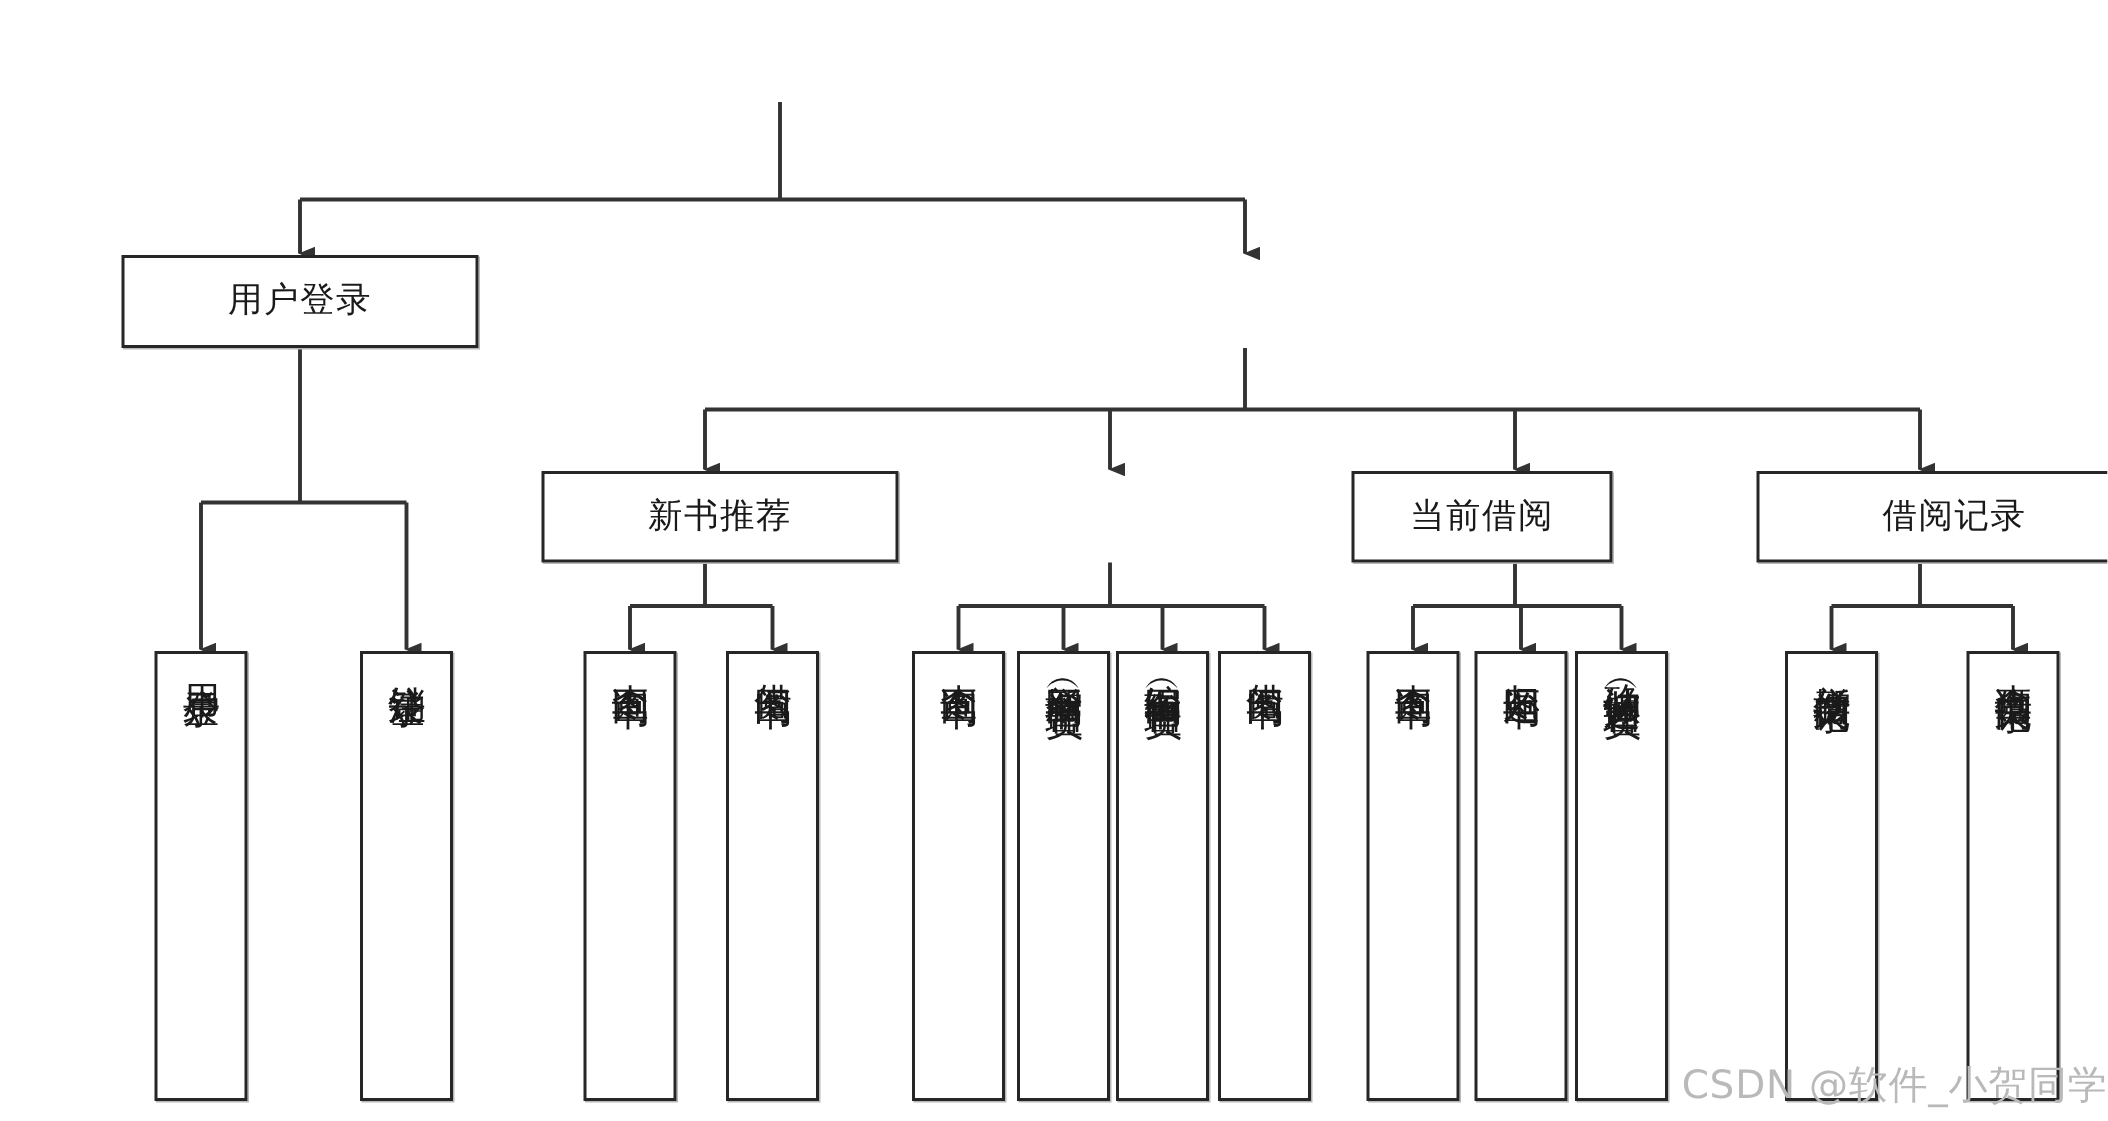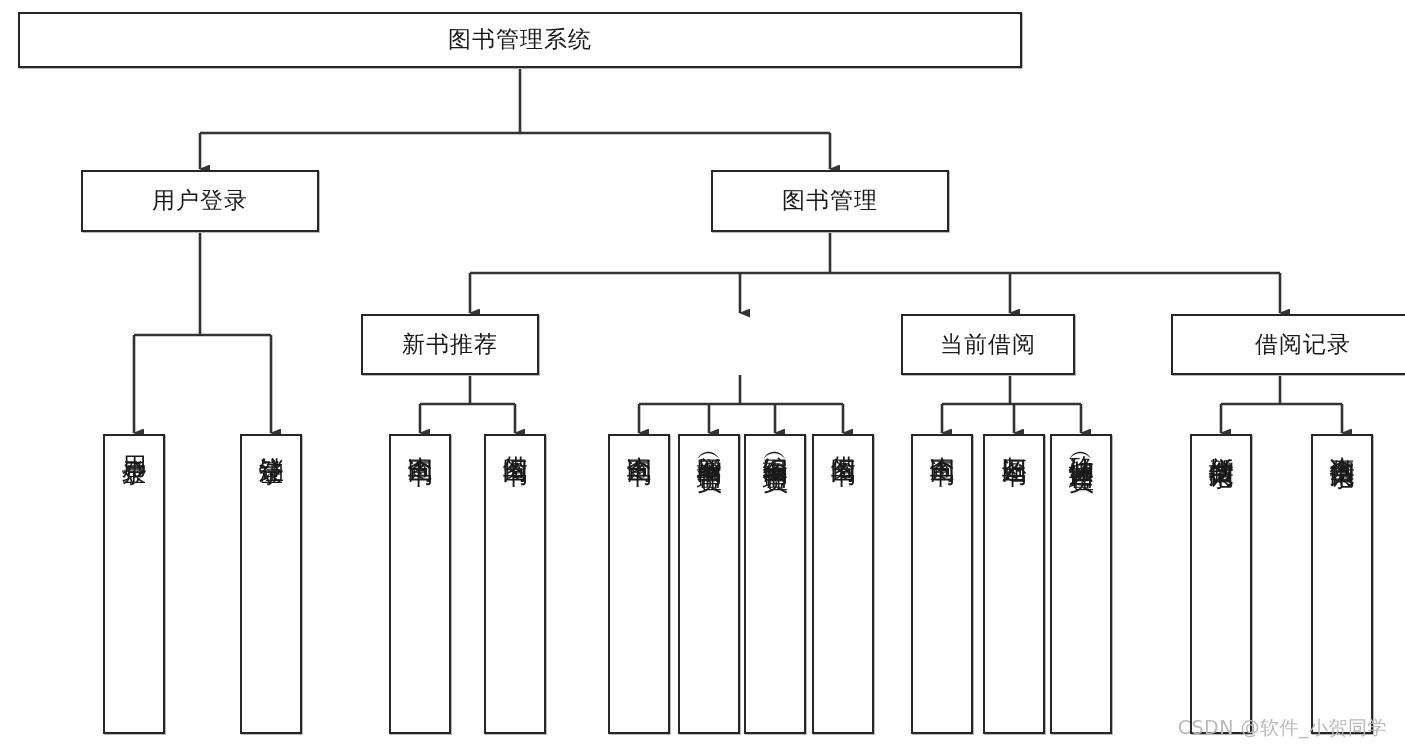--- a/index.html
+++ b/index.html
@@ -57,23 +57,23 @@
     font-size: 25px;
     line-height: 1.18;
     letter-spacing: 2px;
     white-space: nowrap;
   }
   .node-label {
     display: block;
   }
   .watermark {
     position: absolute;
-    right: 18px;
+    right: 0;
     bottom: 6px;
-    font-size: 19px;
+    font-size: 26px;
     color: #b9b9b9;
     letter-spacing: 0.5px;
     white-space: nowrap;
   }
 </style>
 </head>
 <body>
 
 <div id="diagram-root">
 
@@ -113,32 +113,26 @@
         <path d="M942,404 L942,433" marker-end="url(#arrowhead)"></path>
         <path d="M1014,404 L1014,433" marker-end="url(#arrowhead)"></path>
         <path d="M1081,404 L1081,433" marker-end="url(#arrowhead)"></path>
         <path d="M1280,375 L1280,404"></path>
         <path d="M1221,404 L1342,404"></path>
         <path d="M1221,404 L1221,433" marker-end="url(#arrowhead)"></path>
         <path d="M1342,404 L1342,433" marker-end="url(#arrowhead)"></path>
       </g>
   </svg>
 
-  <div class="node node-h node-root" style="left: 18px; top: 12px; width: 1004px; height: 56px;">
-    <span class="node-label">图书管理系统</span>
-  </div>
 
   <div class="node node-h" style="left: 81px; top: 170px; width: 238px; height: 62px;">
     <span class="node-label">用户登录</span>
   </div>
-  <div class="node node-h" style="left: 711px; top: 170px; width: 238px; height: 62px;">
-    <span class="node-label">图书管理</span>
-  </div>
 
-  <div class="node node-h" style="left: 361px; top: 314px; width: 178px; height: 61px;">
+  <div class="node node-h" style="left: 361px; top: 314px; width: 238px; height: 61px;">
     <span class="node-label">新书推荐</span>
   </div>
   <div class="node node-h" style="left: 901px; top: 314px; width: 174px; height: 61px;">
     <span class="node-label">当前借阅</span>
   </div>
   <div class="node node-h" style="left: 1171px; top: 314px; width: 264px; height: 61px;">
     <span class="node-label">借阅记录</span>
   </div>
 
   <div class="node node-v" style="left: 103px; top: 434px; width: 62px; height: 300px;">

